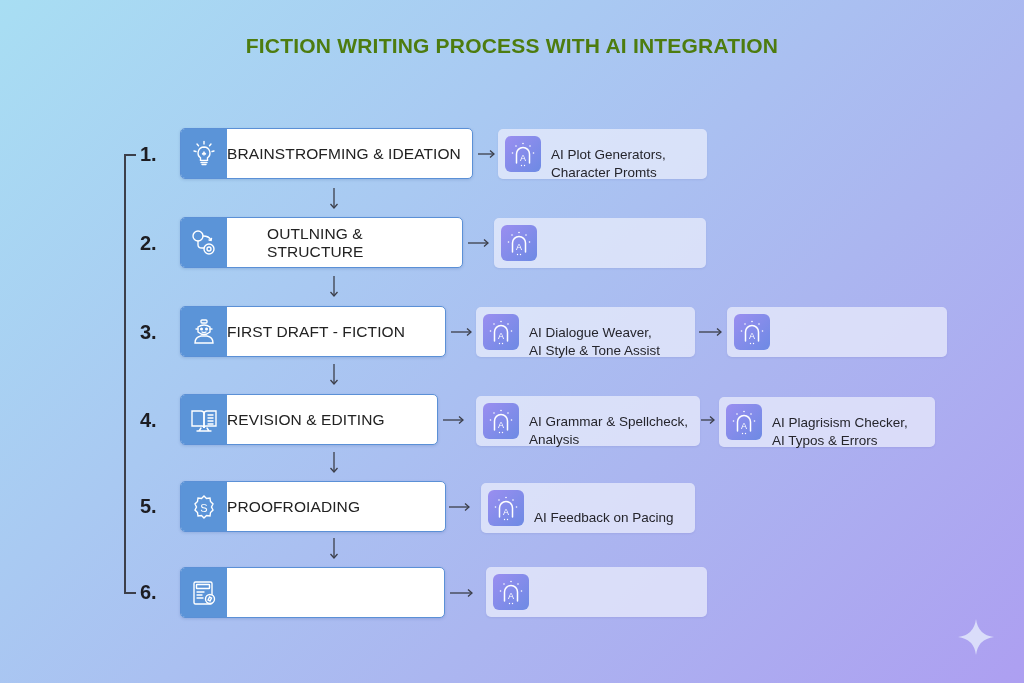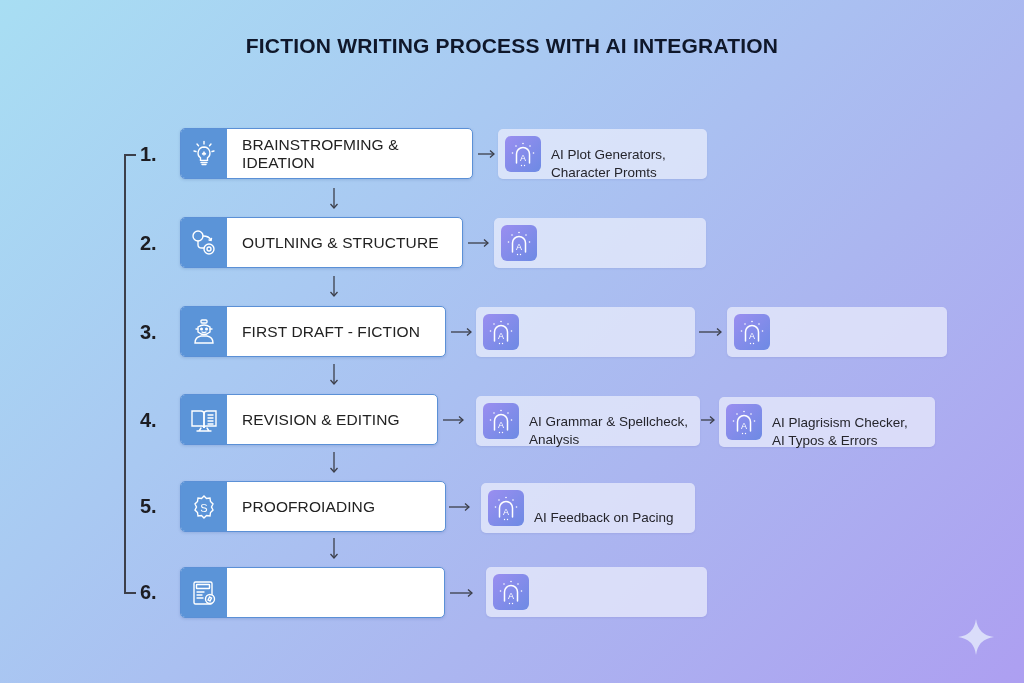--- a/index.html
+++ b/index.html
@@ -6,42 +6,42 @@
   html, body { width: 1024px; height: 683px; overflow: hidden; }
   body {
     position: relative;
     font-family: "Liberation Sans", "DejaVu Sans", sans-serif;
     background: linear-gradient(135deg, #a8def3 0%, #a9c9f2 35%, #abb6f0 65%, #ad9ff1 100%);
     color: #1c1c22;
   }
   .title {
     position: absolute; left: 0; top: 34px; width: 1024px;
     text-align: center; font-weight: 700; font-size: 21px;
-    letter-spacing: 0.2px; color: #0f172a;
+    letter-spacing: 0.2px; color: #4d7c0f;
   }
   .bracket {
     position: absolute; left: 124px; top: 154px; width: 12px; height: 440px;
     border-left: 2px solid #3c3f4a; border-top: 2px solid #3c3f4a; border-bottom: 2px solid #3c3f4a;
   }
   .step-num {
     position: absolute; font-weight: 700; font-size: 20px; color: #1d1d22;
     width: 26px; text-align: left;
   }
   .step-box {
     position: absolute; height: 51px; display: flex; align-items: stretch;
     border: 1.5px solid #5b90d6; border-radius: 5px; background: #ffffff; overflow: hidden;
     box-shadow: 0 1px 3px rgba(40,70,140,0.18);
   }
   .step-icon {
     width: 46px; background: #5b94d8; display: flex; align-items: center; justify-content: center;
     flex-shrink: 0;
   }
   .step-icon svg { width: 30px; height: 30px; }
   .step-label {
-    flex: 1; display: flex; align-items: center; padding-left: 15px;
+    flex: 1; display: flex; align-items: center; 
     font-size: 15.5px; color: #222; letter-spacing: 0.1px;
   }
   .ai-box {
     position: absolute; height: 50px; display: flex; align-items: center;
     background: rgba(236,238,252,0.72); border-radius: 5px; padding-left: 7px;
     box-shadow: 0 1px 2px rgba(80,80,160,0.12);
   }
   .ai-icon {
     width: 36px; height: 36px; border-radius: 6px; flex-shrink: 0;
     background: linear-gradient(135deg, #9a8ef0 0%, #6d8ae4 100%);
@@ -109,21 +109,21 @@
 </div>
 
 <div class="arrow-v" style="left:328px; top:186px; height:26px;">
   <svg width="12" height="26" viewBox="0 0 12 26" fill="none" stroke="#3c3f4a" stroke-width="1.3">
       <line x1="6" y1="2" x2="6" y2="22"></line>
       <polyline points="2.5,18 6,22 9.5,18"></polyline>
     </svg>
 </div>
 
 <div class="step-num" style="left:140px; top:232px;">2.</div>
-<div class="step-box" style="left:180px; top:217px; width:283px;">
+<div class="step-box" style="left:180px; top:217px; width:283px;gap:40px;">
   <div class="step-icon">
     <svg viewBox="0 0 30 30" fill="none" stroke="#fff" stroke-width="1.4" stroke-linecap="round">
       <circle cx="9" cy="8" r="5"></circle>
         <circle cx="20" cy="21" r="5"></circle>
         <circle cx="20" cy="21" r="2"></circle>
       <path d="M9 13 v4 q0 3 4 3 h2"></path>
         <path d="M14 8 q6 0 8 4"></path>
         <polyline points="20,12 22,12.5 22.5,10.5"></polyline>
     </svg>
   </div>
@@ -187,20 +187,22 @@
       <text x="15" y="22" text-anchor="middle" font-size="9" fill="#fff" stroke="none" font-family="Liberation Sans, sans-serif">A</text>
       <circle cx="15" cy="4.5" r="0.8" fill="#fff" stroke="none"></circle>
         <circle cx="8" cy="7" r="0.8" fill="#fff" stroke="none"></circle>
       <circle cx="22" cy="7" r="0.8" fill="#fff" stroke="none"></circle>
         <circle cx="4.5" cy="14" r="0.8" fill="#fff" stroke="none"></circle>
       <circle cx="25.5" cy="14" r="0.8" fill="#fff" stroke="none"></circle>
         <circle cx="13.5" cy="26.5" r="0.7" fill="#fff" stroke="none"></circle>
       <circle cx="16.5" cy="26.5" r="0.7" fill="#fff" stroke="none"></circle>
     </svg>
   </div>
+  <div class="ai-text">AI Dialogue Weaver,
+AI Style &amp; Tone Assist</div>
 </div>
 <div class="arrow-h" style="left:699px; top:327px; width:24px;">
   <svg width="24" height="10" viewBox="0 0 24 10" fill="none" stroke="#3c3f4a" stroke-width="1.3">
       <line x1="0" y1="5" x2="22" y2="5"></line>
       <polyline points="18,1.5 22,5 18,8.5"></polyline>
     </svg>
 </div>
 <div class="ai-box" style="left:727px; top:307px; width:220px;">
   <div class="ai-icon">
     <svg viewBox="0 0 30 30" fill="none" stroke="#fff" stroke-width="1.5" stroke-linecap="round">

